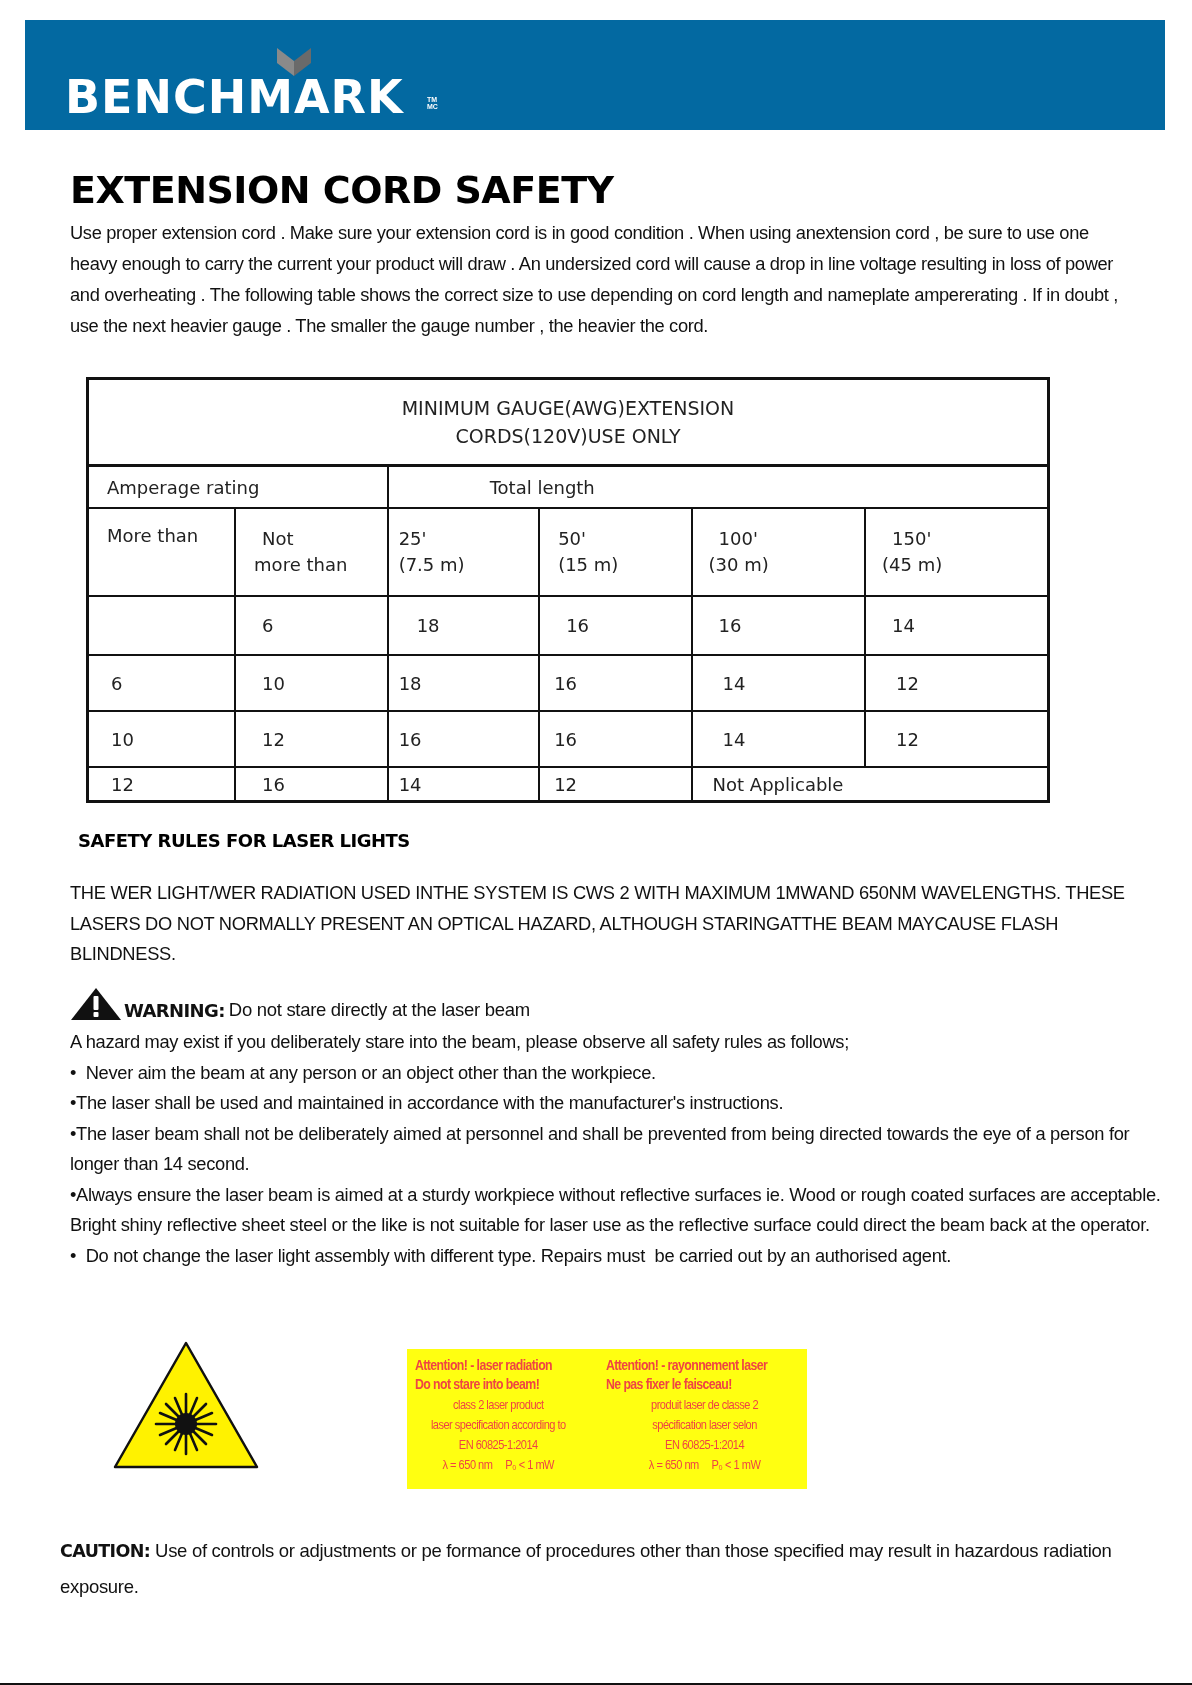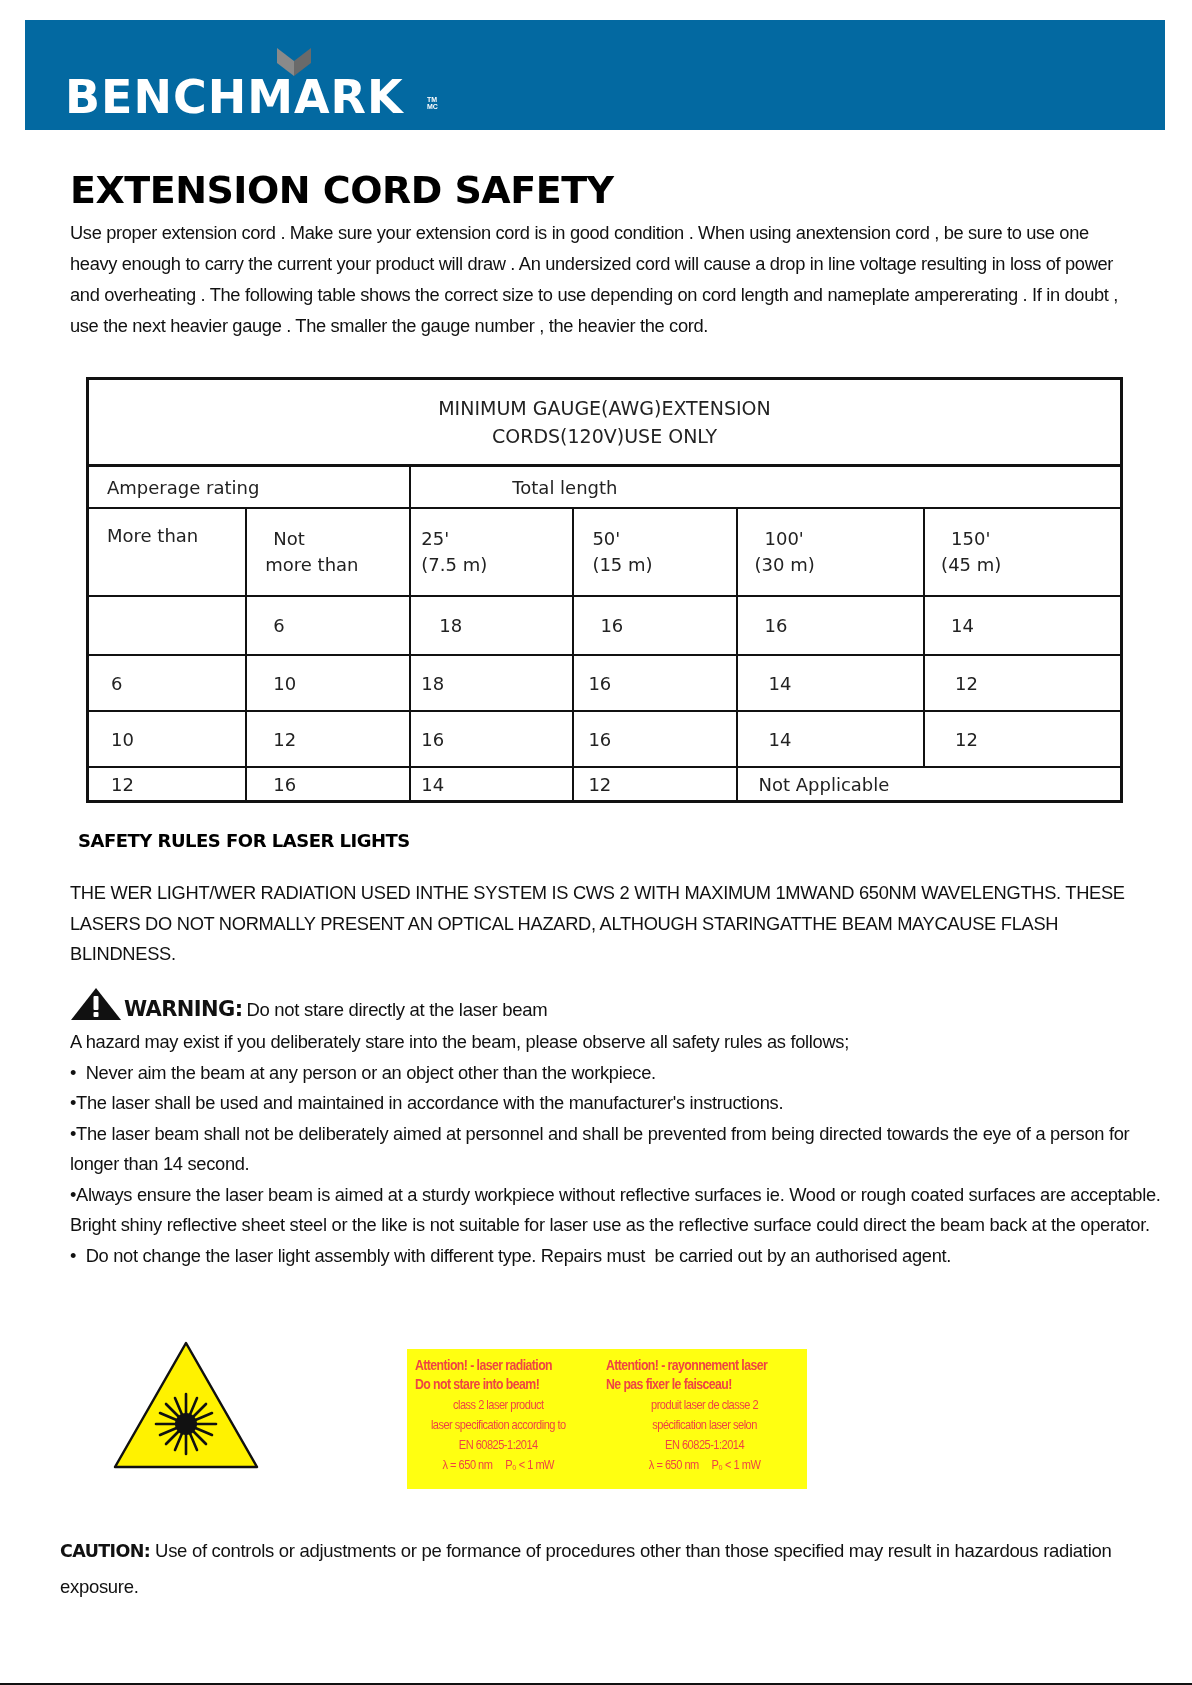--- a/index.html
+++ b/index.html
@@ -28,21 +28,21 @@
     font-family: "DejaVu Sans", sans-serif; font-weight: bold; font-size: 38px;
     letter-spacing: -0.5px; color: #000;
   }
   .intro {
     position: absolute; left: 70px; top: 217px; width: 1060px; margin: 0;
     font-family: "Liberation Sans", sans-serif; font-size: 18.3px; line-height: 31px;
     letter-spacing: -0.35px; color: #111;
   }
 
   .gauge-table {
-    position: absolute; left: 86px; top: 377px; width: 1037px;
+    position: absolute; left: 86px; top: 377px; width: 964px;
     border-collapse: collapse;
     font-family: "DejaVu Sans", sans-serif; font-size: 18px; color: #222;
   }
   .gauge-table td {
     border: 2px solid #111; padding: 0 0 0 18px; vertical-align: middle;
   }
   .gauge-table .caption-cell {
     height: 84px; text-align: center; padding: 0; line-height: 28px; font-size: 19px;
     border-width: 3px 3px 3px 3px;
   }
@@ -64,21 +64,21 @@
     position: absolute; left: 70px; top: 878px; width: 1080px; margin: 0;
     font-family: "Liberation Sans", sans-serif; font-size: 18.3px; line-height: 30.5px;
     letter-spacing: -0.3px; color: #111;
   }
   .warning-line {
     position: absolute; left: 70px; top: 985px; height: 36px;
     font-family: "Liberation Sans", sans-serif; font-size: 18.5px; letter-spacing: -0.3px;
     display: flex; align-items: flex-end; white-space: nowrap;
   }
   .warning-line svg { margin-right: 2px; }
-  .warning-label { font-family: "DejaVu Sans", sans-serif; font-weight: bold; font-size: 21px; letter-spacing: -0.6px; margin-right: 4px; text-align: center; }
+  .warning-label { font-family: "DejaVu Sans", sans-serif; font-weight: bold; font-size: 18px; letter-spacing: -0.6px; margin-right: 4px; text-align: center; }
   .rules {
     position: absolute; left: 70px; top: 1027px; width: 1100px; margin: 0;
     font-family: "Liberation Sans", sans-serif; font-size: 18.3px; line-height: 30.5px;
     letter-spacing: -0.3px; color: #111;
   }
   .rules p { margin: 0; }
 
   .laser-triangle { position: absolute; left: 112px; top: 1340px; }
   .laser-label {
     position: absolute; left: 407px; top: 1349px; width: 400px; height: 140px;

